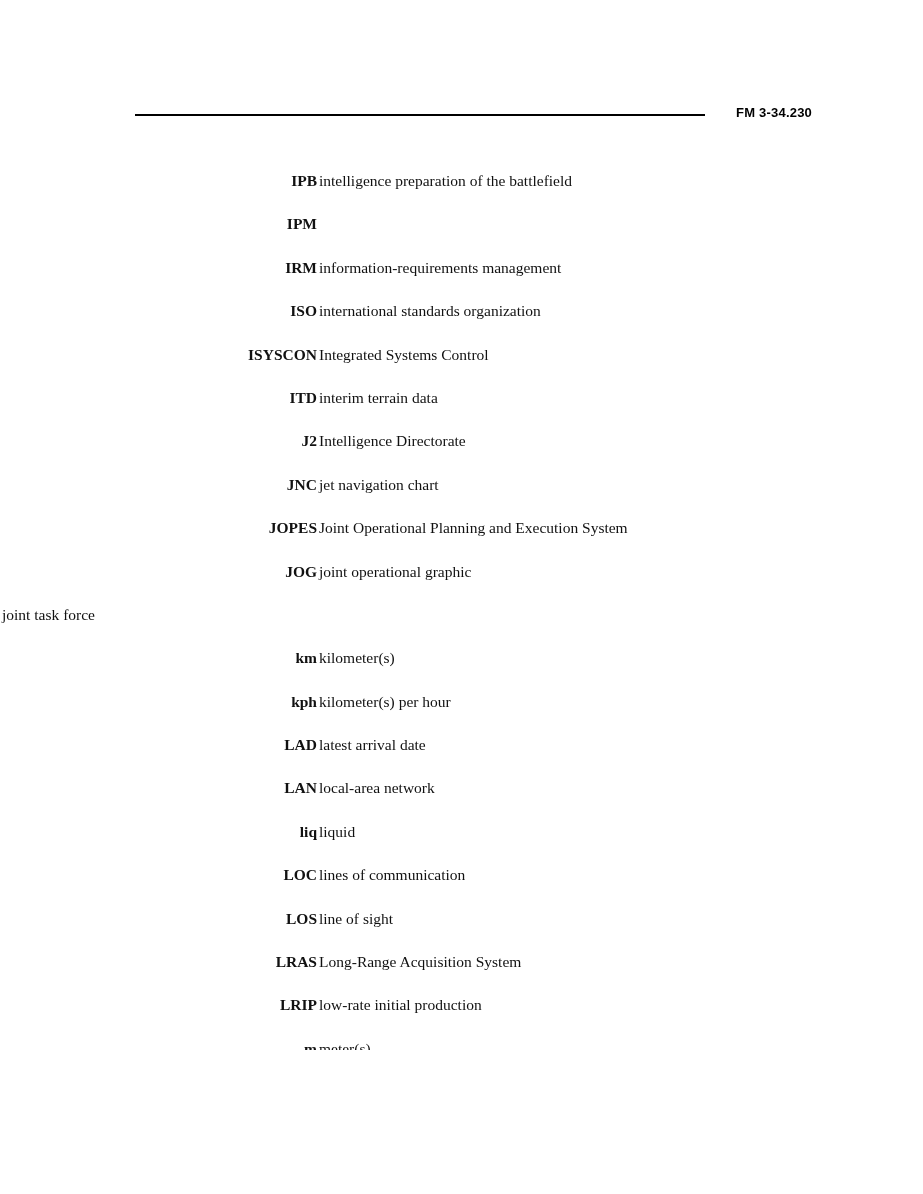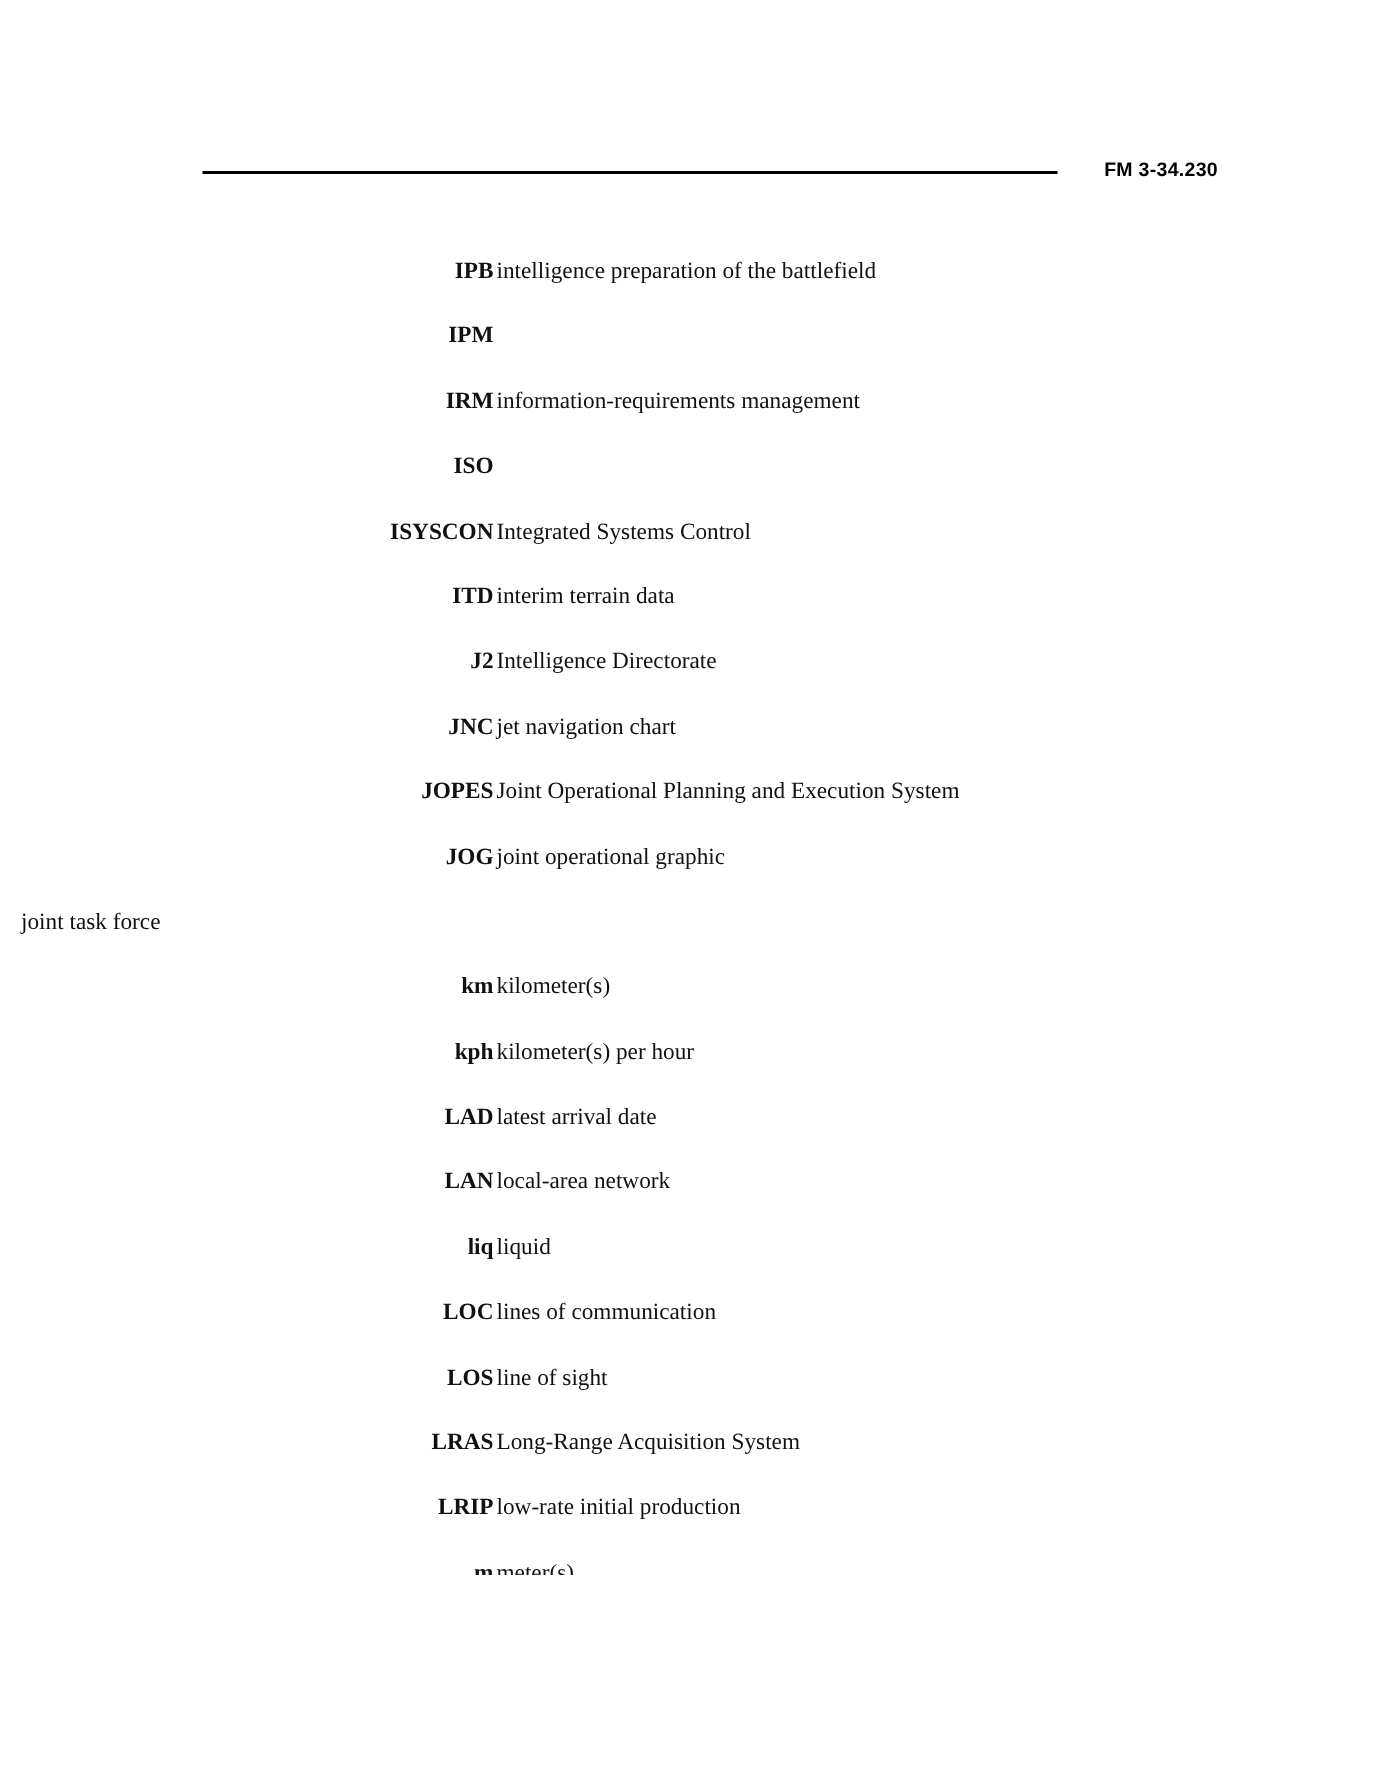--- a/index.html
+++ b/index.html
@@ -40,21 +40,20 @@
     position: absolute;
     top: 170px;
     left: 0;
     right: 0;
   }
   .entry {
     display: flex;
     align-items: baseline;
     line-height: 22px;
     margin-bottom: 21.4px;
-    margin-left: 12px;
   }
   .term {
     width: 317px;
     flex: 0 0 317px;
     text-align: right;
     font-weight: bold;
     font-size: 15.5px;
     color: #111111;
   }
   .definition {
@@ -91,20 +90,21 @@
       </div>
       <div class="entry">
         <span class="term">IPM</span>
       </div>
       <div class="entry">
         <span class="term">IRM</span>
         <span class="definition">information-requirements management</span>
       </div>
       <div class="entry">
         <span class="term">ISO</span>
+        <span class="definition">international standards organization</span>
       </div>
       <div class="entry">
         <span class="term">ISYSCON</span>
         <span class="definition">Integrated Systems Control</span>
       </div>
       <div class="entry">
         <span class="term">ITD</span>
         <span class="definition">interim terrain data</span>
       </div>
       <div class="entry">

